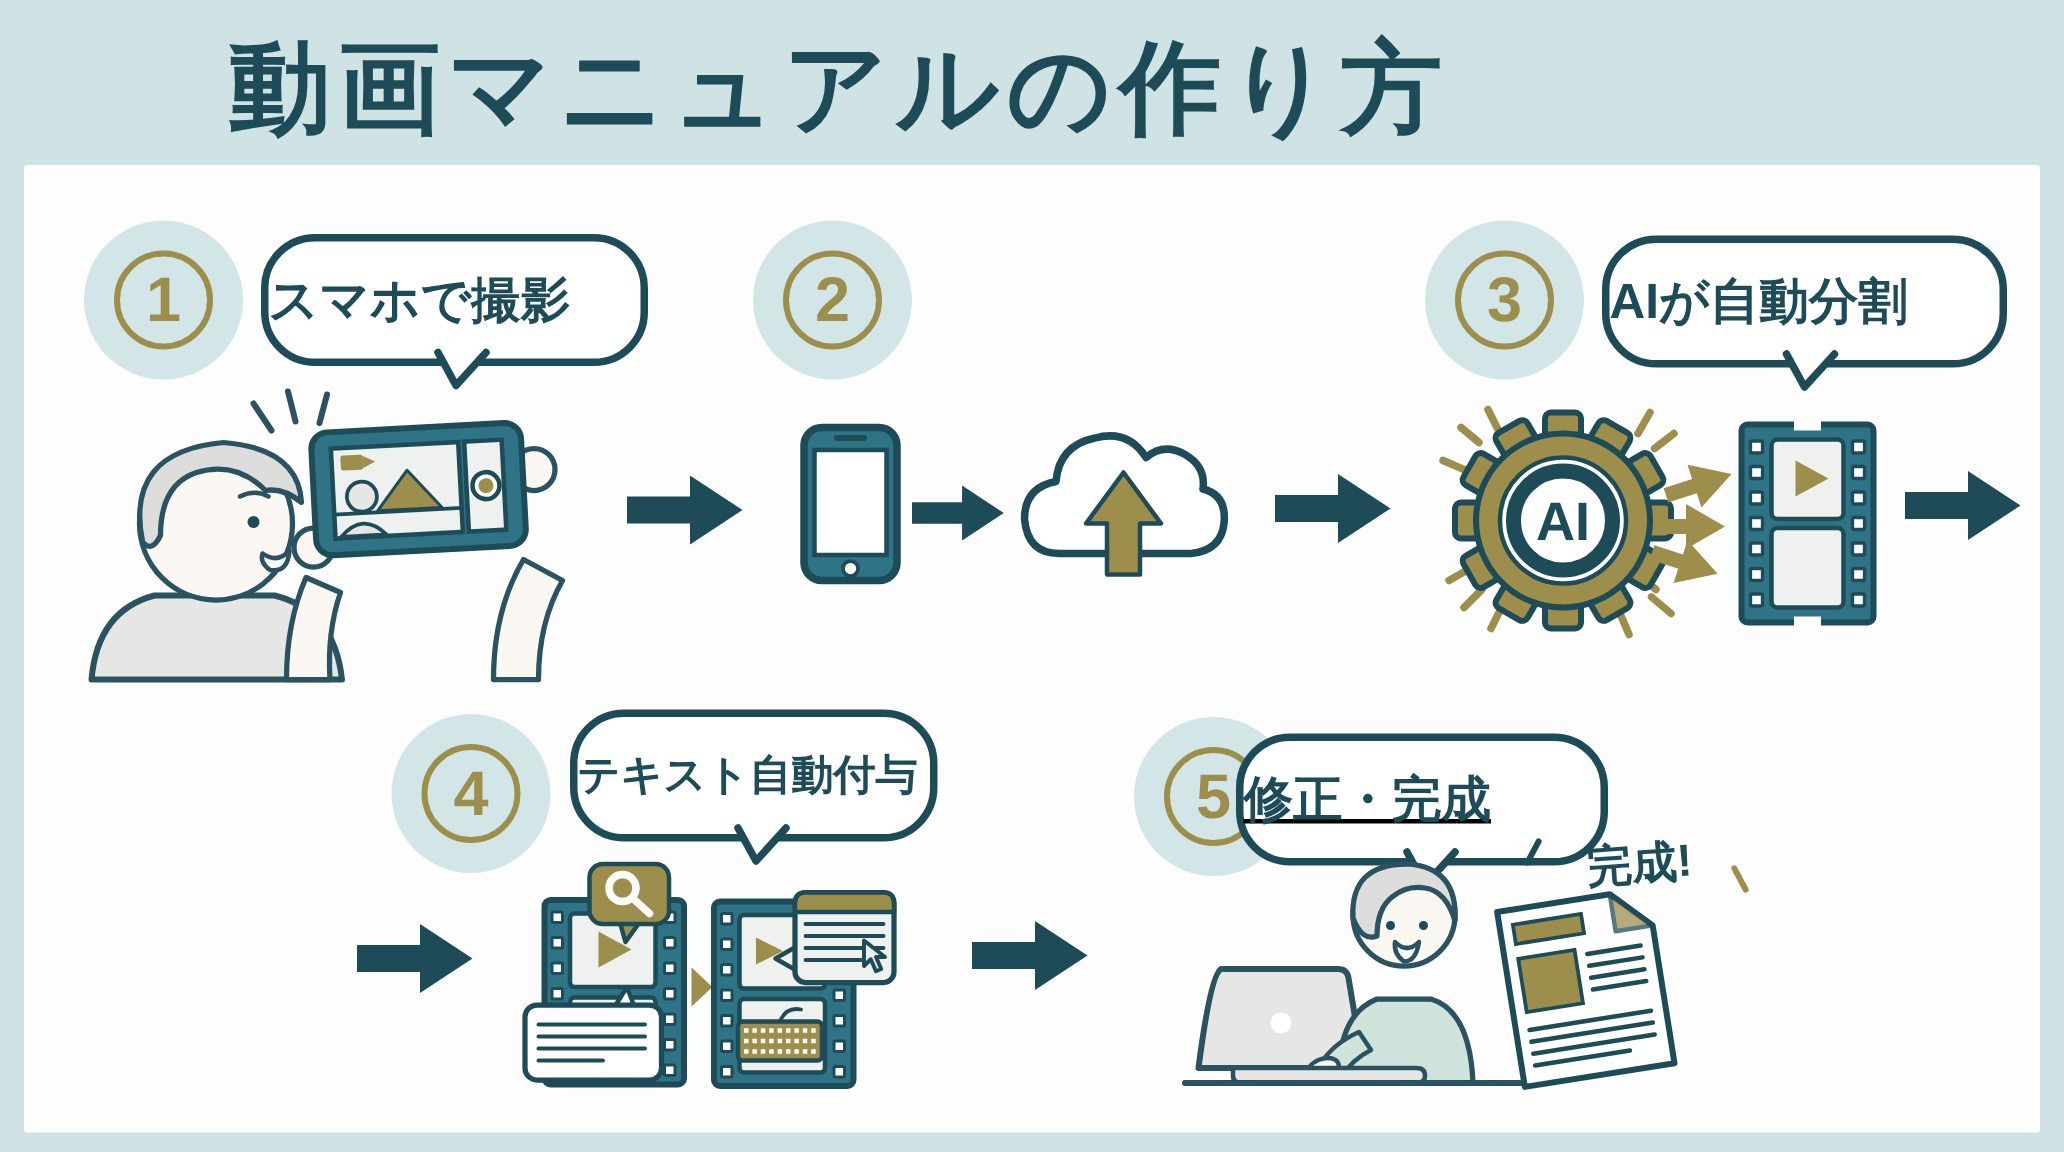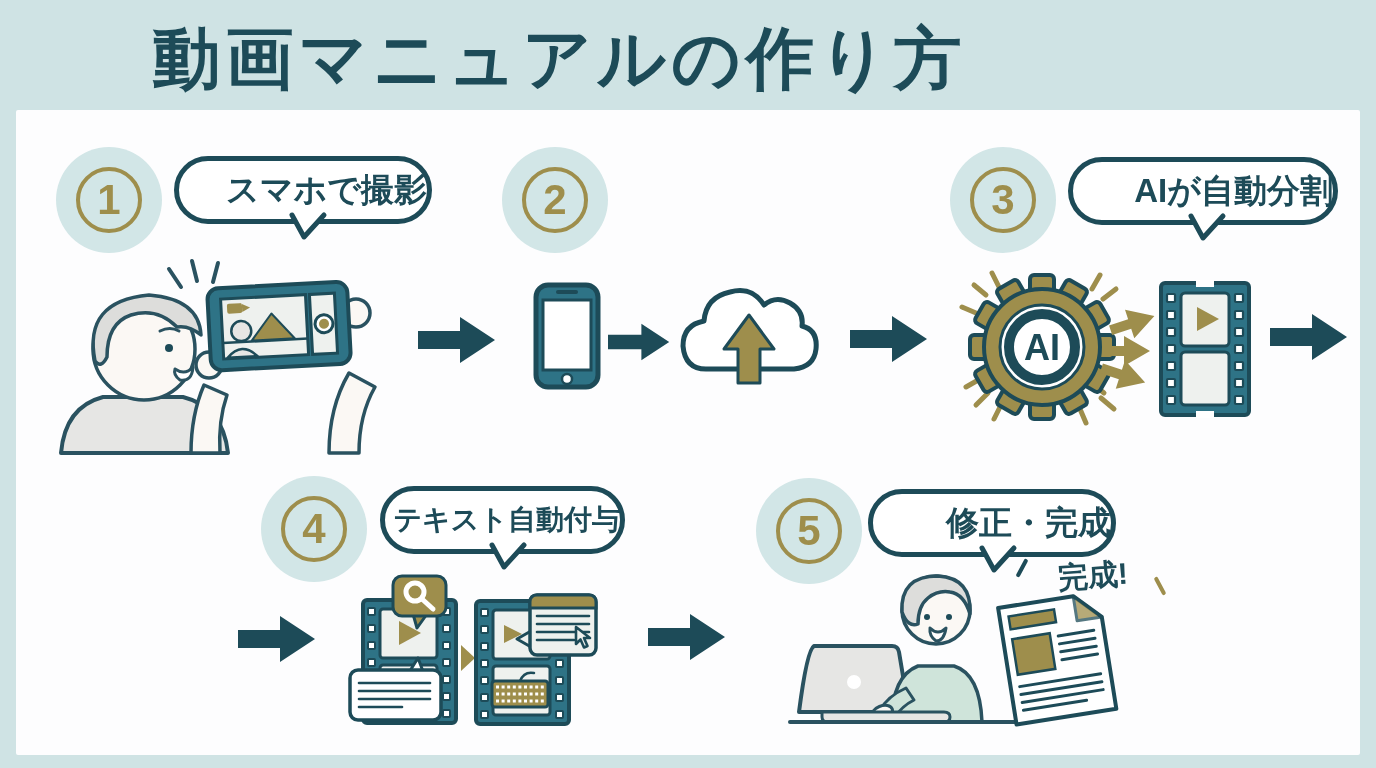--- a/index.html
+++ b/index.html
@@ -12,38 +12,38 @@
   body{background:var(--background);font-family:"Liberation Sans","DejaVu Sans",sans-serif;}
   .title{position:absolute;left:0;top:14px;width:1119px;text-align:center;
     font-size:68px;font-weight:800;letter-spacing:5px;color:var(--dark);}
   .panel{position:absolute;left:16px;top:110px;width:1344px;height:645px;
     background:var(--panel);border-radius:2px;}
   .badge{position:absolute;width:106px;height:106px;border-radius:50%;background:var(--badge);
     display:flex;align-items:center;justify-content:center;}
   .ring{width:66px;height:66px;border-radius:50%;border:4px solid var(--gold);
     display:flex;align-items:center;justify-content:center;
     font-size:42px;font-weight:800;color:var(--gold);}
-  .bubble{position:absolute;height:68px;background:#fff;border:5px solid var(--dark);
-    border-radius:36px;display:flex;align-items:center;justify-content:flex-end;}
+  .bubble{position:absolute;height:88px;background:#fff;border:5px solid var(--dark);
+    border-radius:36px;display:flex;align-items:center;justify-content:flex-start;}
   .bubble-text{font-size:33px;font-weight:800;color:var(--dark);white-space:nowrap;}
   .bubble.small .bubble-text{font-size:28px;}
   .tail{position:absolute;bottom:-21px;left:44%;width:40px;height:26px;}
   .tail-stroke{fill:none;stroke:var(--dark);stroke-width:5;stroke-linecap:round;stroke-linejoin:round;}
   .arrow{position:absolute;width:78px;height:48px;}
   .f-dark{fill:var(--dark);} .f-teal{fill:var(--teal);} .f-gold{fill:var(--gold);}
   .f-white{fill:#fff;} .f-frame{fill:var(--frame);} .f-gray{fill:var(--gray);}
   .f-skin{fill:var(--skin);} .f-hair{fill:var(--hair);} .f-shirt{fill:var(--shirt);}
   .s-dark{stroke:var(--dark);} .s-stroke{stroke:var(--stroke);} .s-gold{stroke:var(--gold);}
   .s-white{stroke:#fff;} .nf{fill:none;} .rc{stroke-linecap:round;stroke-linejoin:round;}
   
   .p-b1{left:40px;top:37px;} .p-b2{left:486px;top:37px;} .p-b3{left:934px;top:37px;}
   .p-b4{left:245px;top:366px;} .p-b5{left:740px;top:368px;}
   .p-bb1{left:158px;top:46px;width:258px;} .p-bb2{left:606px;top:46px;width:244px;}
-  .p-bb3{left:1052px;top:47px;width:270px;} .p-bb4{left:364px;top:376px;width:245px;}
-  .p-bb5{left:852px;top:379px;width:248px;}
+  .p-bb3{left:1052px;top:47px;width:270px;} .p-bb4{left:364px;top:363px;width:245px;}
+  .p-bb5{left:808px;top:379px;width:248px;text-decoration:underline;}
   .p-a1{left:402px;top:206px;} .p-a2{left:592px;top:212px;width:62px;height:40px;}
   .p-a3{left:834px;top:205px;} .p-a4{left:1254px;top:203px;}
   .p-a5{left:222px;top:505px;} .p-a6{left:632px;top:503px;}
   .p-il1{left:25px;top:145px;} .p-phone{left:517px;top:172px;}
   .p-cloud{left:660px;top:163px;} .p-gear{left:938px;top:153px;}
   .p-split{left:1086px;top:184px;} .p-strip3{left:1142px;top:168px;}
   .p-combo{left:330px;top:463px;} .p-il5{left:772px;top:460px;}
   .p-doc{left:988px;top:486px;transform:rotate(-9deg);}
   .done{position:absolute;left:1002px;top:446px;width:150px;height:48px;text-align:center;}
   .done-text{font-size:30px;font-weight:800;color:var(--dark);transform:rotate(-4deg);display:inline-block;}

